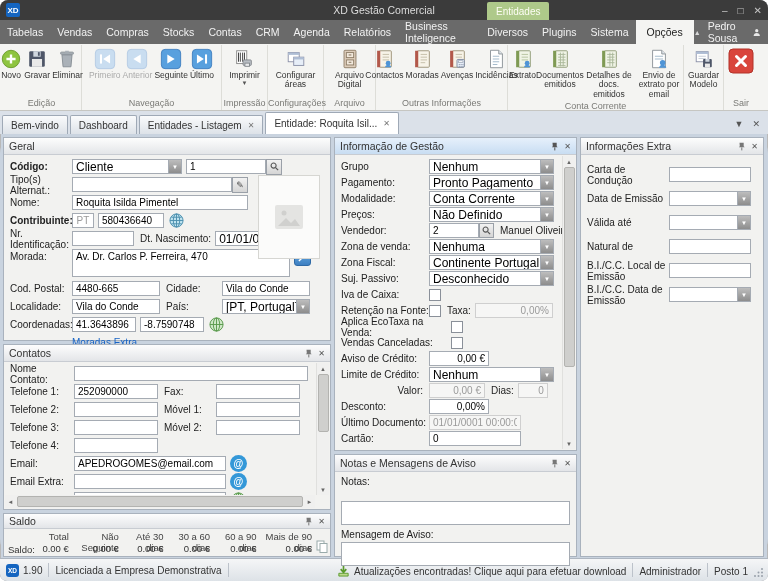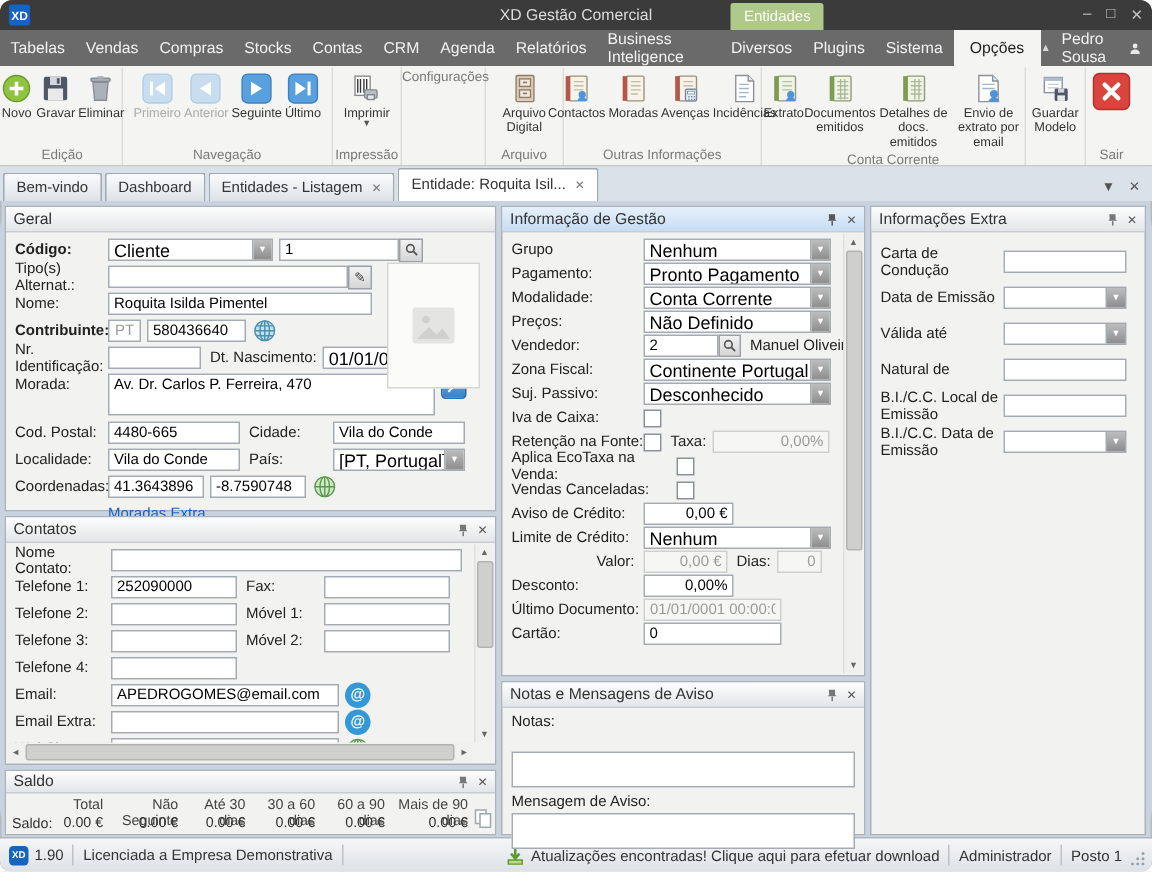--- a/index.html
+++ b/index.html
@@ -214,20 +214,31 @@
               <rect x="13" y="16.5" width="5" height="3.5" fill="#e8eaec" stroke="#82878c"></rect>
             </svg>
           <span class="rlbl">Imprimir</span>
           <span class="ddm">▼</span>
         </div>
       </div>
       <div class="rgrp-label">Impressão</div>
     </div>
 
     <div class="rgrp" style="width:56px">
+      <div class="rbtns">
+        <div class="rbtn">
+          <svg width="22" height="22" viewBox="0 0 24 24">
+              <rect x="3.5" y="5" width="12" height="10" fill="#fff" stroke="#8a90a8"></rect>
+              <rect x="3.5" y="5" width="12" height="2.5" fill="#aebdd4"></rect>
+              <rect x="9.5" y="10" width="11" height="9" fill="#e7eef8" stroke="#8a90a8"></rect>
+              <rect x="9.5" y="10" width="11" height="2.5" fill="#aebdd4"></rect>
+            </svg>
+          <span class="rlbl">Configurar áreas</span>
+        </div>
+      </div>
       <div class="rgrp-label">Configurações</div>
     </div>
 
     <div class="rgrp" style="width:52px">
       <div class="rbtns">
         <div class="rbtn">
           <svg width="22" height="22" viewBox="0 0 24 24">
               <rect x="5.5" y="2.5" width="13" height="19" rx="1" fill="#ddcdbb" stroke="#8d7c66"></rect>
               <rect x="8" y="5" width="8" height="5.5" fill="#f2e9dd" stroke="#8d7c66"></rect>
               <rect x="8" y="13" width="8" height="5.5" fill="#f2e9dd" stroke="#8d7c66"></rect>
@@ -660,20 +671,27 @@
           <span class="sqbtn" style="width:15px;height:15px">
               <svg width="9" height="9" viewBox="0 0 10 10">
                 <circle cx="4" cy="4" r="2.8" fill="none" stroke="#555" stroke-width="1.2"></circle>
                 <line x1="6.2" y1="6.2" x2="9" y2="9" stroke="#555" stroke-width="1.4"></line>
               </svg>
             </span>
           <span class="gap6"></span>
           <span class="lbl">Manuel Oliveira</span>
         </div>
         <div class="grow">
+          <span class="glbl">Zona de venda:</span>
+          <div class="sel" style="width:125px">
+              <span class="selv">Nenhuma</span>
+              <span class="selbtn">▼</span>
+            </div>
+        </div>
+        <div class="grow">
           <span class="glbl">Zona Fiscal:</span>
           <div class="sel" style="width:125px">
               <span class="selv">Continente Portugal</span>
               <span class="selbtn">▼</span>
             </div>
         </div>
         <div class="grow">
           <span class="glbl">Suj. Passivo:</span>
           <div class="sel" style="width:125px">
               <span class="selv">Desconhecido</span>

